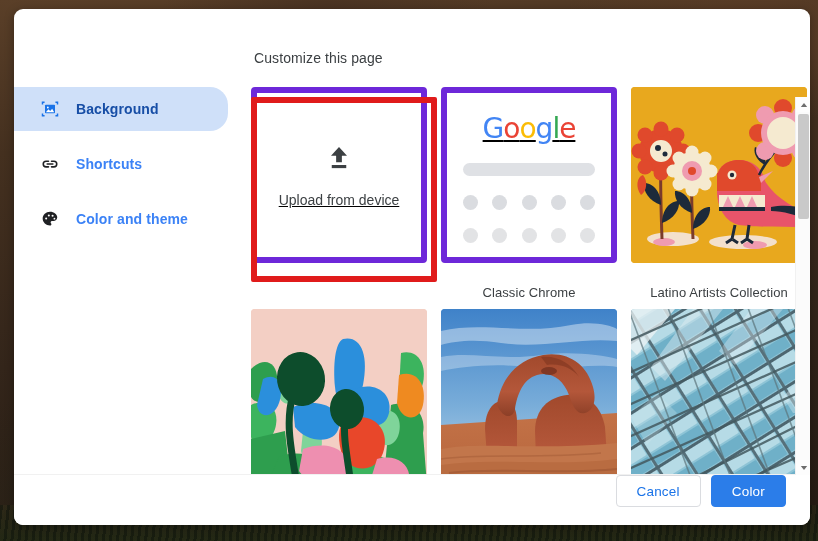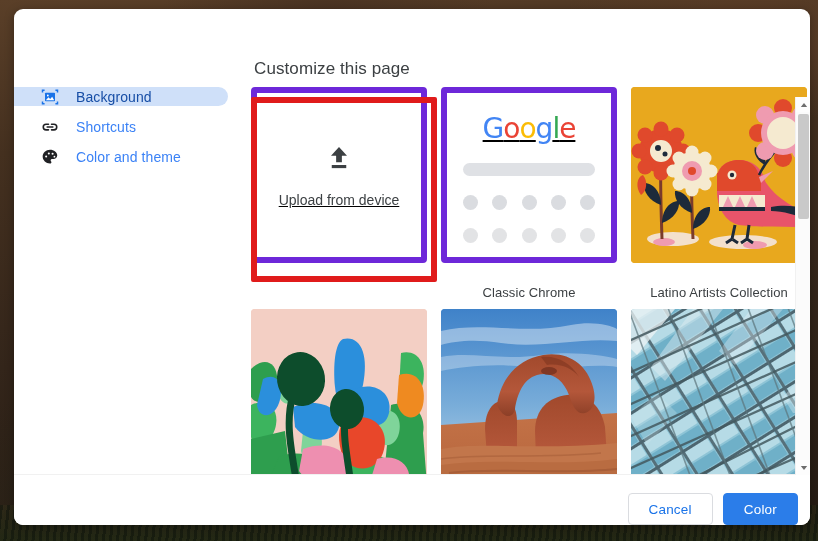--- a/index.html
+++ b/index.html
@@ -36,41 +36,42 @@
     left: 14px; top: 9px;
     width: 796px; height: 516px;
     background: #ffffff;
     border-radius: 9px;
     box-shadow: 0 2px 10px rgba(0,0,0,.35);
     overflow: hidden;
   }
 
   .dialog-title {
     position: absolute;
-    left: 240px; top: 50px;
-    font-size: 17px;
+    left: 240px; top: 41px;
+    font-size: 14px;
     color: #3c4043;
     letter-spacing: .1px;
   }
 
   
   .sidebar {
     position: absolute;
     left: 0; top: 78px;
     width: 214px;
   }
   .nav-item {
     display: flex;
     align-items: center;
     gap: 16px;
-    height: 19px;
+    height: 44px;
     padding-left: 26px;
     margin-bottom: 11px;
     border-radius: 0 18px 18px 0;
     cursor: pointer;
+    font-weight: bold;
   }
   .nav-item.active { background: #cfe0f9; }
   .nav-item .nav-label {
     font-size: 14px;
     color: #3b82f6;
     letter-spacing: .1px;
   }
   .nav-item.active .nav-label { color: #174ea6; }
   .nav-icon { width: 20px; height: 20px; flex: none; display: block; }
 
@@ -185,24 +186,24 @@
     border-radius: 2px;
   }
 
   
   .footer {
     position: absolute;
     left: 0; right: 0; bottom: 0;
     height: 50px;
     background: #fff;
     display: flex;
-    align-items: flex-end;
+    align-items: flex-start;
     justify-content: flex-end;
     gap: 10px;
-    padding-right: 12px;
+    padding-right: 24px;
   }
   .btn {
     height: 32px;
     border-radius: 4px;
     font-size: 13.5px;
     font-weight: 500;
     padding: 0 20px;
     cursor: pointer;
     letter-spacing: .2px;
     display: flex; align-items: center; justify-content: center;

